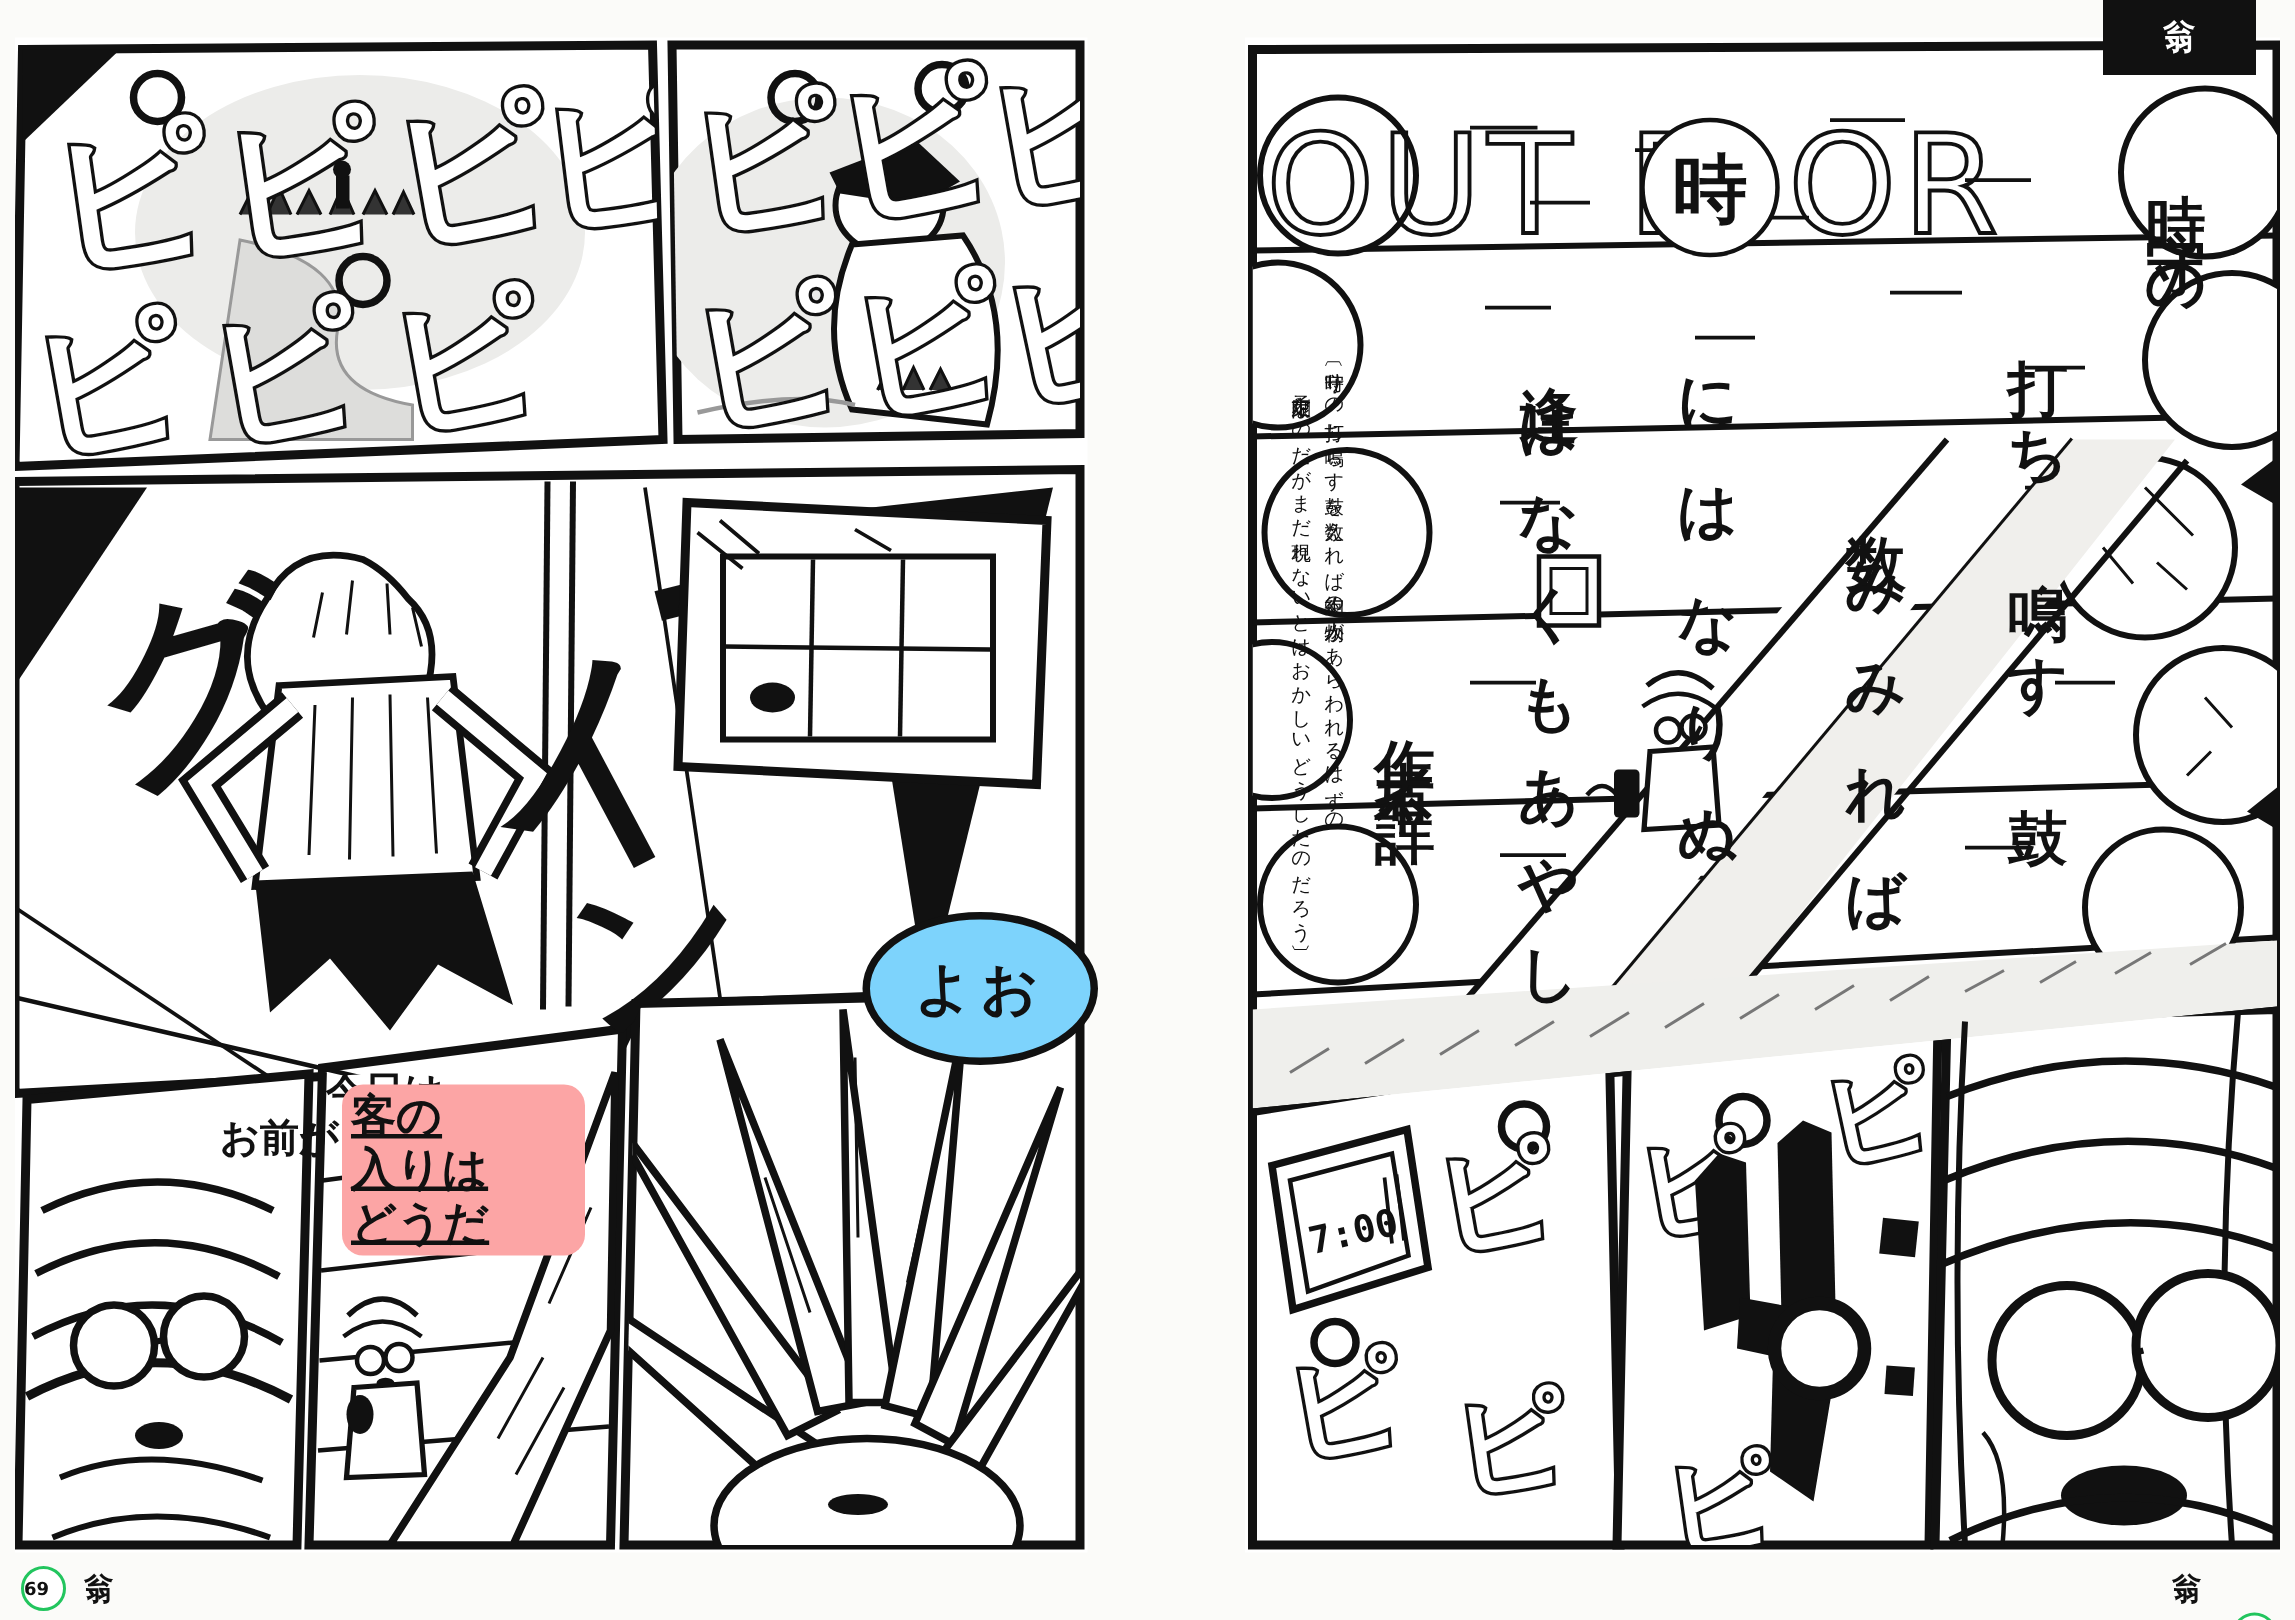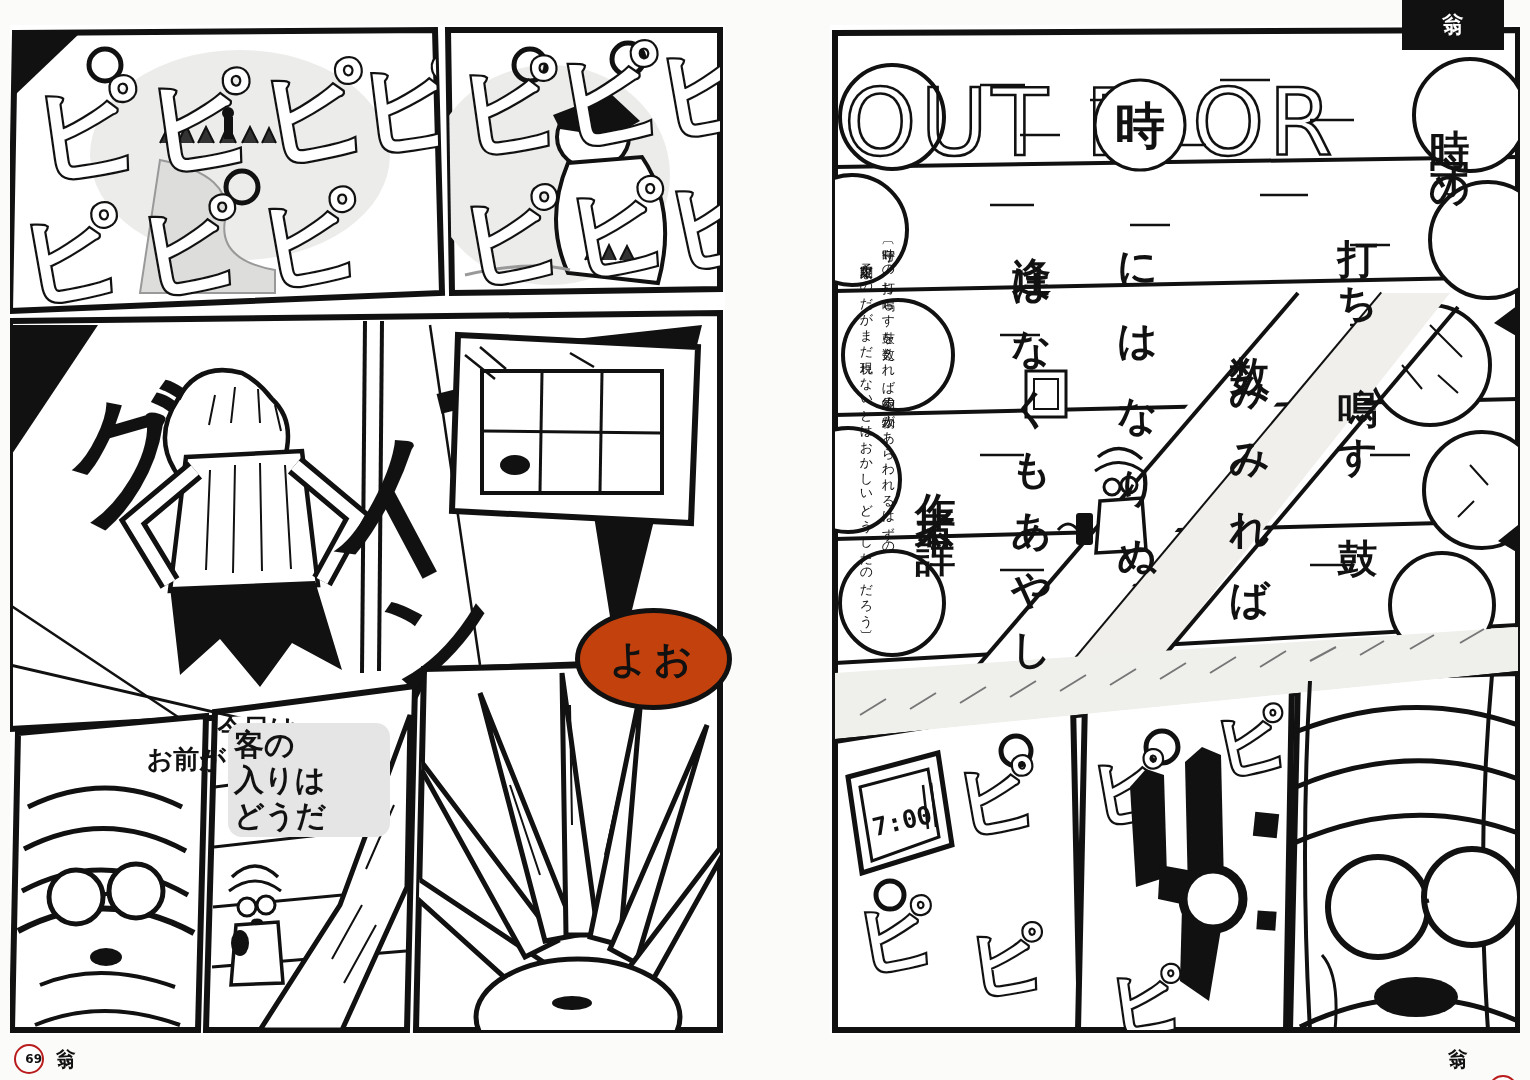--- a/index.html
+++ b/index.html
@@ -10,28 +10,28 @@
   .panelline{fill:#fff;stroke:#111;stroke-width:6;}
   .ink{stroke:#111;fill:none;}
   .sfx{font-weight:700;fill:#fff;stroke:#111;stroke-width:4.5;paint-order:stroke;font-family:"DejaVu Sans",sans-serif;}
   .sfx-dark{font-weight:900;fill:#111;stroke:none;font-family:"DejaVu Sans",sans-serif;}
   .titleword{font-size:92px;letter-spacing:4px;fill:none;stroke:#111;stroke-width:2.6;font-family:"DejaVu Sans",sans-serif;}
   .vtext{position:absolute;writing-mode:vertical-rl;text-orientation:upright;white-space:nowrap;
          color:#111;font-weight:700;line-height:1;}
   .poem{font-size:40px;}
   .note{font-size:13px;font-weight:500;letter-spacing:1px;}
   .htext{position:absolute;color:#111;}
-  .bubble-yo{position:absolute;left:565px;top:583px;width:147px;height:92px;background:#c2410c;
+  .bubble-yo{position:absolute;left:565px;top:583px;width:147px;height:92px;background:#7dd3fc;
              border:5px solid #111;border-radius:50%;display:flex;align-items:center;justify-content:center;
              font-size:38px;font-weight:600;letter-spacing:5px;}
   .speech{font-weight:600;line-height:1.18;}
   .corner-box{position:absolute;left:1402px;top:0;width:102px;height:50px;background:#111;color:#fff;
               display:flex;align-items:center;justify-content:center;font-size:22px;font-weight:600;}
-  .pgnum{position:absolute;width:26px;height:26px;border:2px solid #b91c1c;border-radius:50%;
-         display:flex;align-items:center;justify-content:flex-end;font-size:12px;font-weight:600;background:#fff;}
+  .pgnum{position:absolute;width:26px;height:26px;border:2px solid #22c55e;border-radius:50%;
+         display:flex;align-items:center;justify-content:flex-start;font-size:12px;font-weight:600;background:#fff;}
   .series{position:absolute;font-size:20px;font-weight:600;}
 </style>
 </head>
 <body>
 
 <div id="canvas">
 
   <div class="page" style="left:10px;top:25px;width:715px;height:1010px;">
     <svg width="715" height="1010" viewBox="0 0 715 1010">
       <defs>
@@ -176,21 +176,21 @@
         <ellipse cx="568" cy="992" rx="102" ry="58" fill="#fff" stroke="#111" stroke-width="5"></ellipse>
         <ellipse cx="562" cy="978" rx="20" ry="7" fill="#111"></ellipse>
       </g>
     </svg>
 
     <div class="htext speech" style="left:88px;top:688px;width:198px;text-align:right;font-size:26px;">
       <div>今日は</div>
       <div>お前が1人目</div>
       <div>だ</div>
     </div>
-    <div class="htext speech" style="left:218px;top:698px;width:150px;font-size:30px;background:#e5e5e5;border-radius:14px;padding:4px 6px;">
+    <div class="htext speech" style="left:218px;top:698px;width:150px;font-size:30px;background:#fca5a5;border-radius:14px;padding:4px 6px;text-decoration:underline;">
       <div>客の</div>
       <div>入りは</div>
       <div>どうだ</div>
     </div>
     <div class="bubble-yo">
       <span>よお</span>
     </div>
   </div>
 
   <div class="page" style="left:830px;top:25px;width:690px;height:1010px;">

